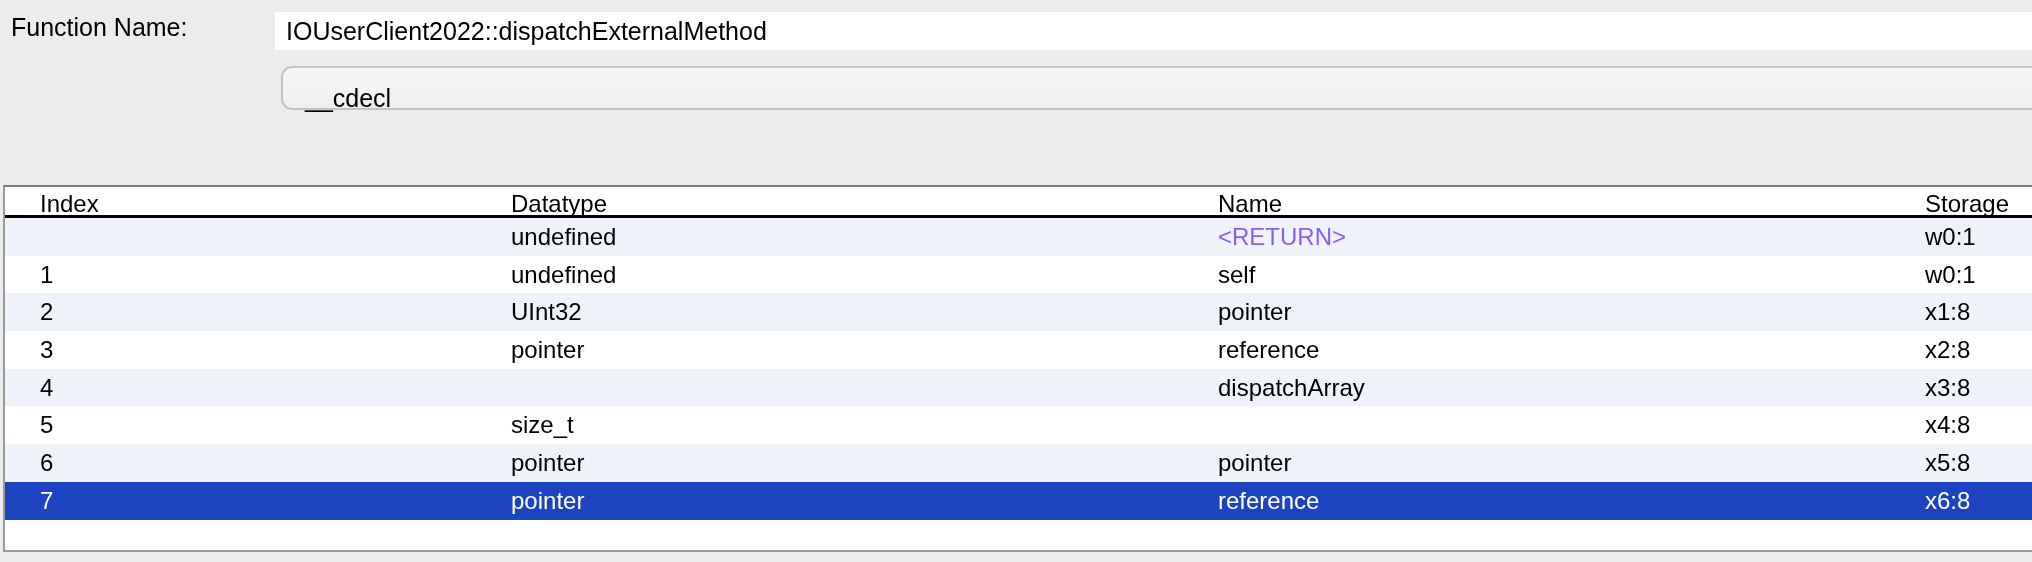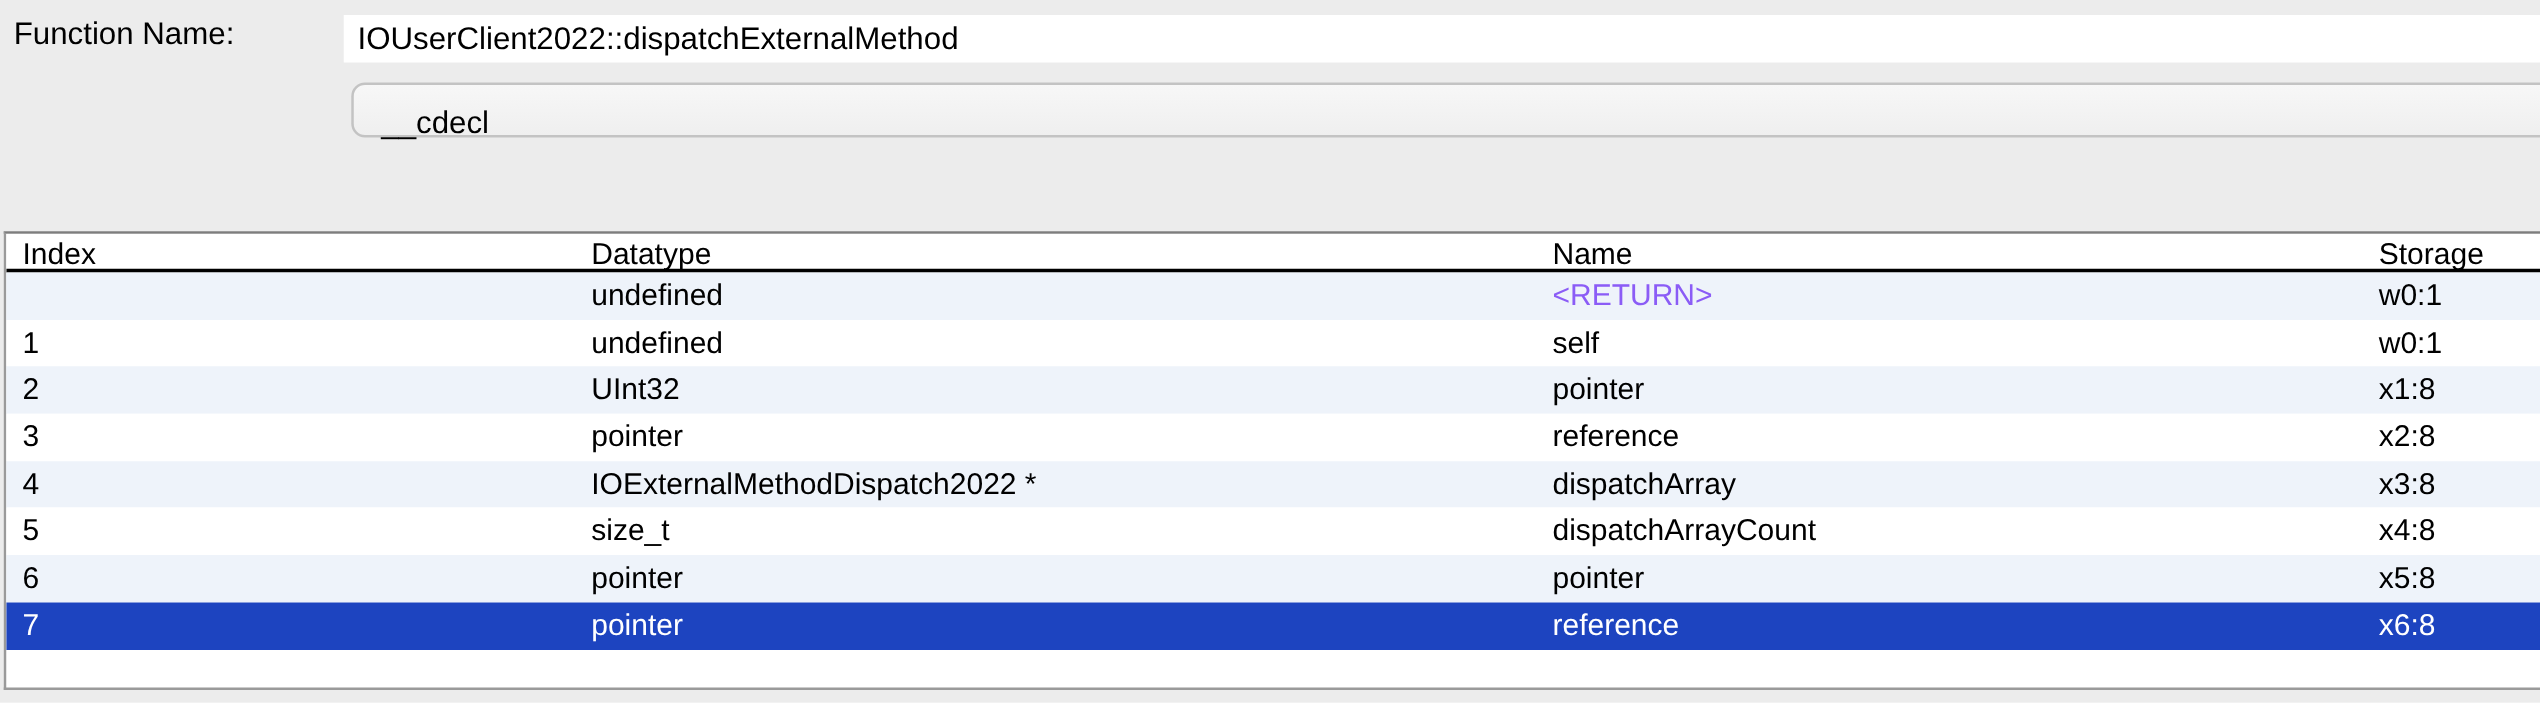--- a/index.html
+++ b/index.html
@@ -101,24 +101,25 @@
   .trow.alt { background: #eef3fa; }
   .trow.selected { background: #1d44c0; }
   .trow.selected .cell { color: #ffffff; }
 
   .cell {
     position: absolute;
     top: 5px;
     font-size: 24px;
     color: #000;
     white-space: nowrap;
+    margin-left: 22px;
   }
   .col-index    { left: 13px; }
-  .col-datatype { left: 468px; }
-  .col-name     { left: 1237px; }
+  .col-datatype { left: 484px; }
+  .col-name     { left: 1191px; }
   .col-storage  { left: 1898px; }
   .cell.muted   { color: #8b5cf6; }
 </style>
 </head>
 <body>
 
 <div class="screen">
 
   <span class="field-label fn-label">Function Name:</span>
 
@@ -157,28 +158,26 @@
           <span class="cell col-storage">x1:8</span>
         </div>
         <div class="trow">
           <span class="cell col-index">3</span>
           <span class="cell col-datatype">pointer</span>
           <span class="cell col-name">reference</span>
           <span class="cell col-storage">x2:8</span>
         </div>
         <div class="trow alt">
           <span class="cell col-index">4</span>
-          <span class="cell col-datatype">IOExternalMethodDispatch2022 *</span>
           <span class="cell col-name">dispatchArray</span>
           <span class="cell col-storage">x3:8</span>
         </div>
         <div class="trow">
           <span class="cell col-index">5</span>
           <span class="cell col-datatype">size_t</span>
-          <span class="cell col-name">dispatchArrayCount</span>
           <span class="cell col-storage">x4:8</span>
         </div>
         <div class="trow alt">
           <span class="cell col-index">6</span>
           <span class="cell col-datatype">pointer</span>
           <span class="cell col-name">pointer</span>
           <span class="cell col-storage">x5:8</span>
         </div>
         <div class="trow selected">
           <span class="cell col-index">7</span>

